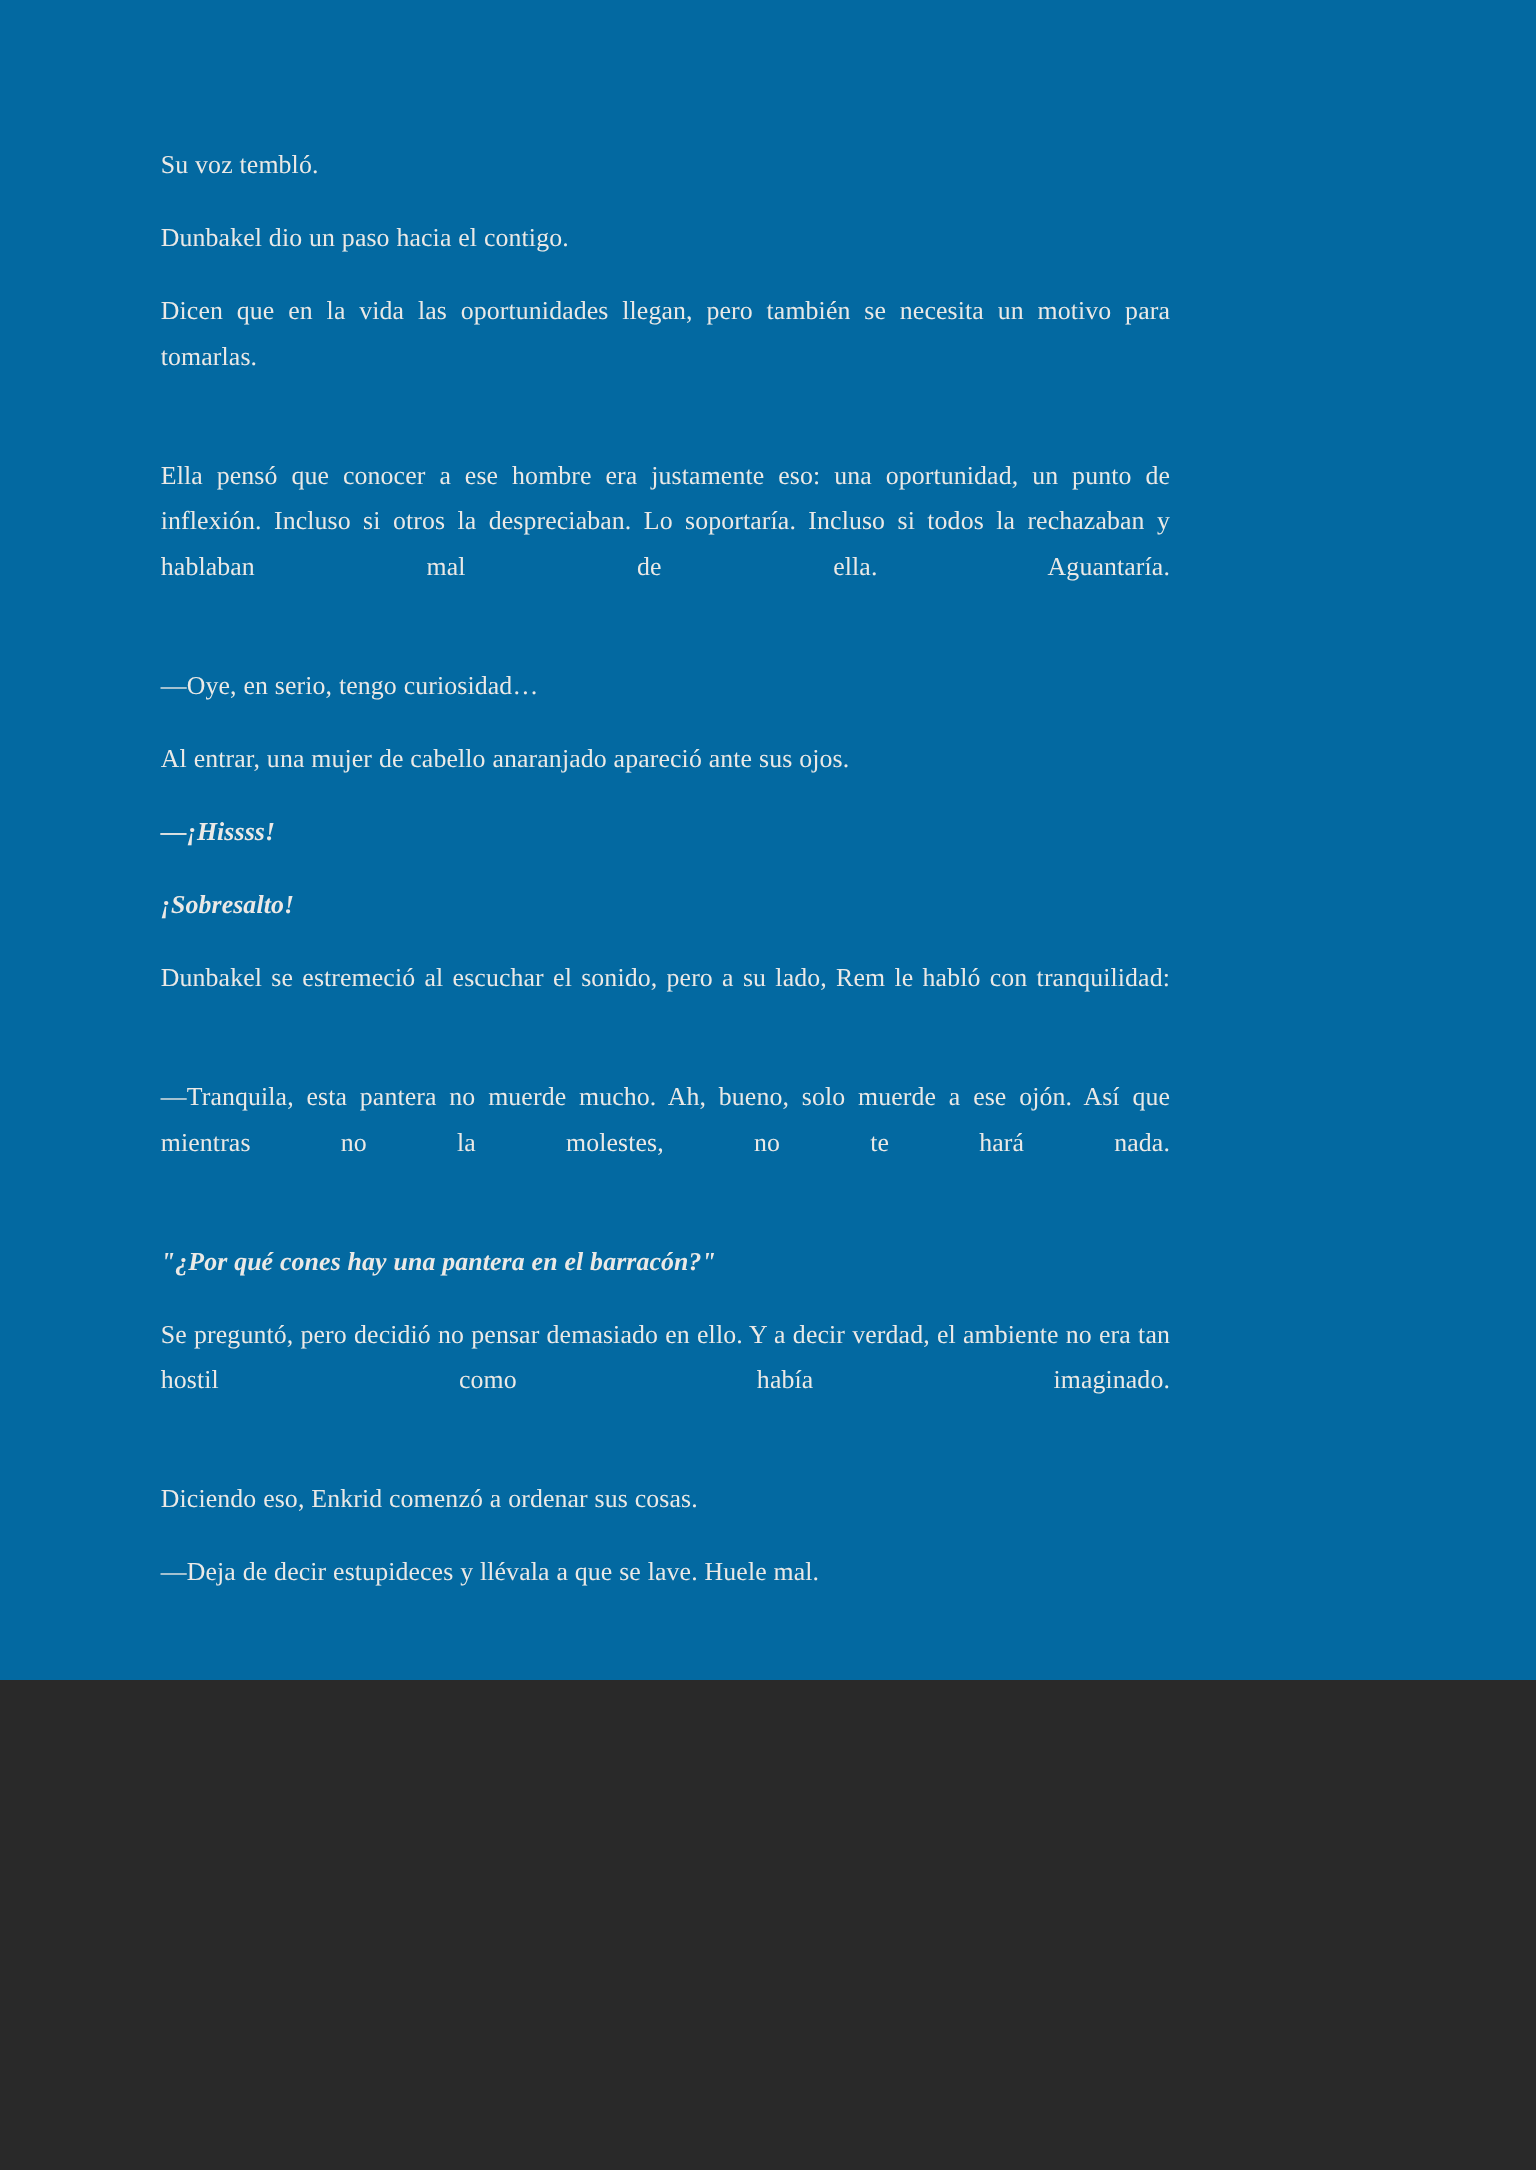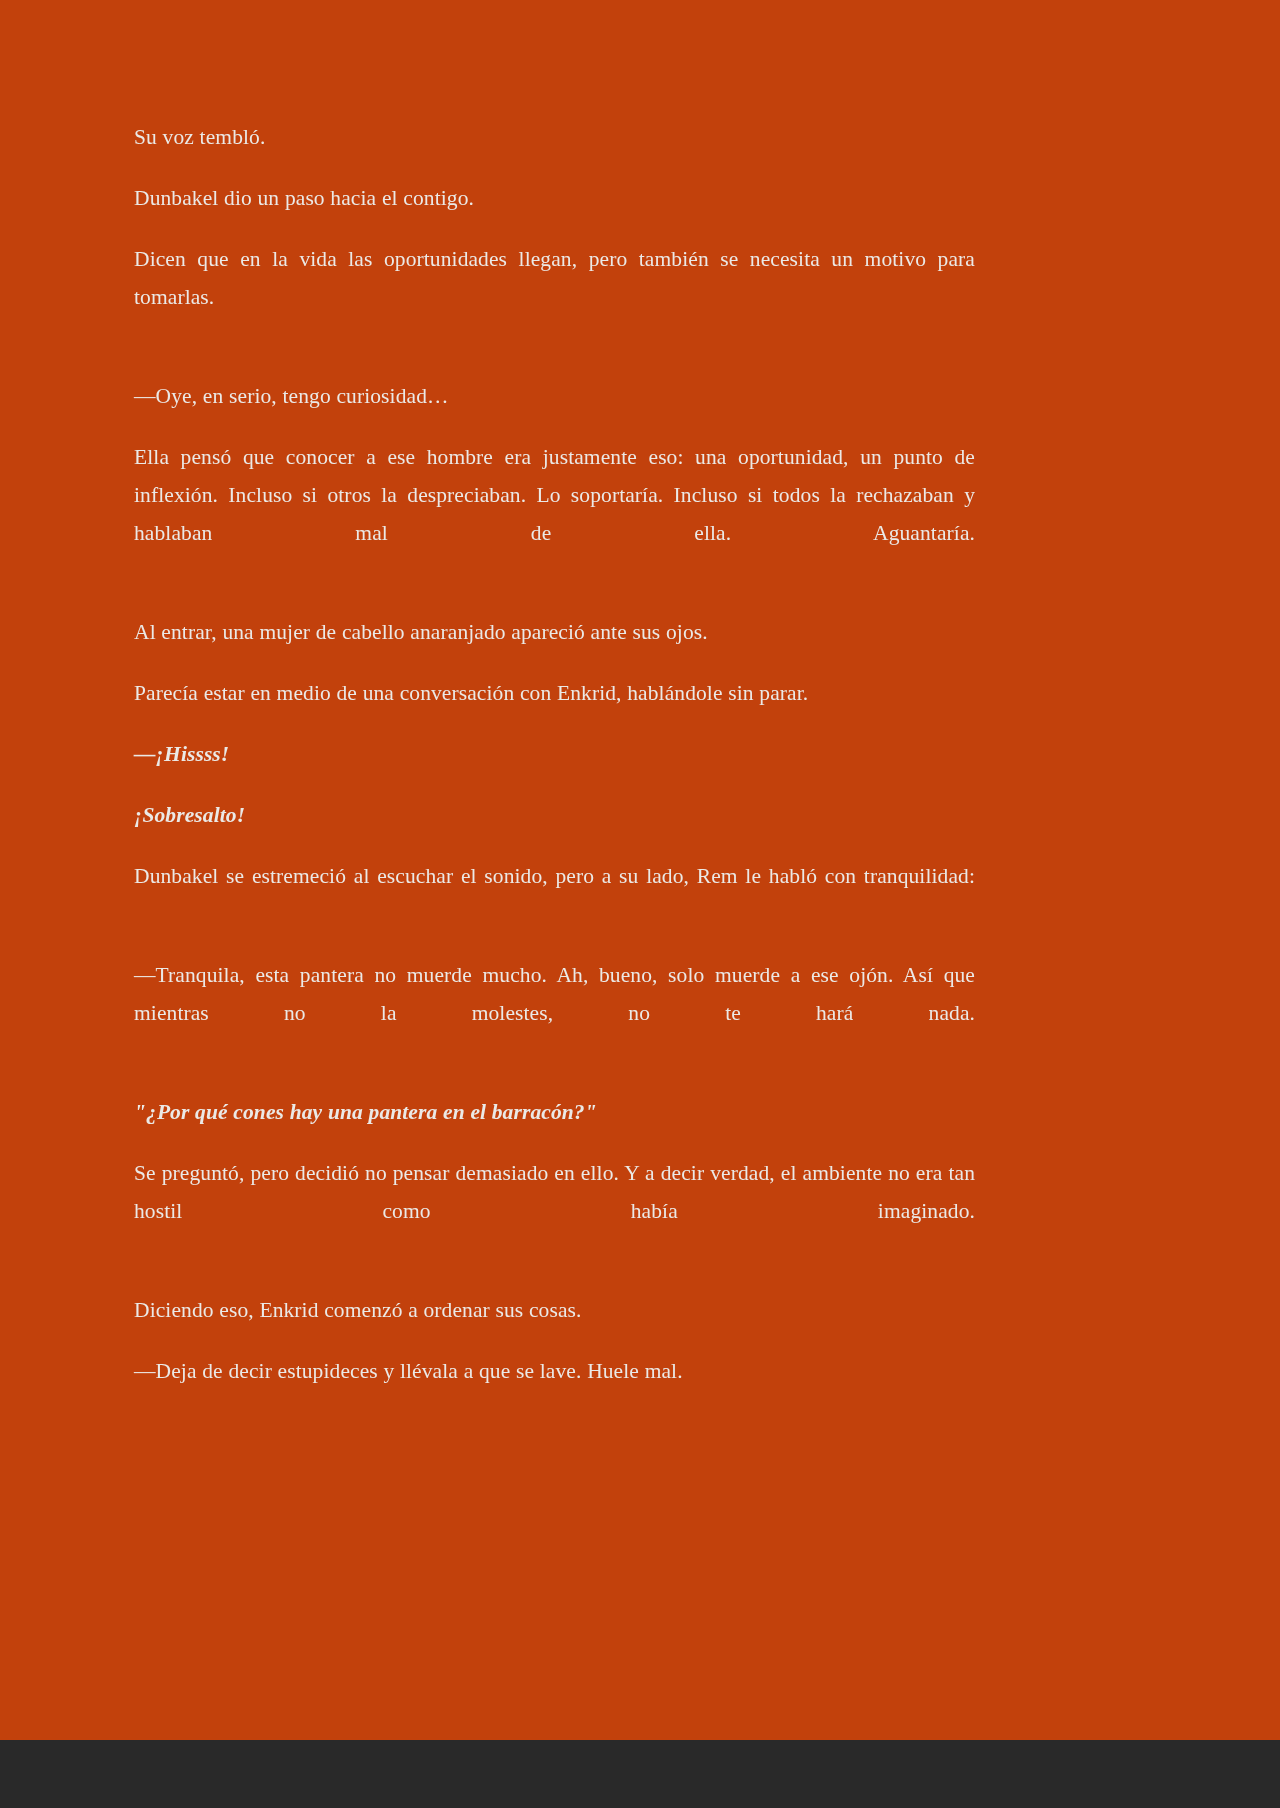--- a/index.html
+++ b/index.html
@@ -11,22 +11,22 @@
     height: 1808px;
     background: #292929;
     font-family: "Liberation Serif", "DejaVu Serif", serif;
     -webkit-font-smoothing: antialiased;
     overflow: hidden;
   }
 
   .page {
     position: relative;
     width: 1280px;
-    height: 1740px;
-    background: #c2410c;
+    height: 1400px;
+    background: #0369a1;
     box-sizing: border-box;
   }
 
   .content {
     position: absolute;
     left: 134px;
     top: 118px;
     width: 841px;
   }
 
@@ -71,27 +71,26 @@
 
 <div class="page">
   <div class="content">
 
     <p class="para short">Su voz tembló.</p>
 
     <p class="para short">Dunbakel dio un paso hacia el contigo.</p>
 
     <p class="para">Dicen que en la vida las oportunidades llegan, pero también se necesita un motivo para tomarlas.</p>
 
+    <p class="para">Ella pensó que conocer a ese hombre era justamente eso: una oportunidad, un punto de inflexión. Incluso si otros la despreciaban. Lo soportaría. Incluso si todos la rechazaban y hablaban mal de ella. Aguantaría.</p>
+
     <p class="para short dash">—Oye, en serio, tengo curiosidad…</p>
-
-    <p class="para">Ella pensó que conocer a ese hombre era justamente eso: una oportunidad, un punto de inflexión. Incluso si otros la despreciaban. Lo soportaría. Incluso si todos la rechazaban y hablaban mal de ella. Aguantaría.</p>
 
     <p class="para short">Al entrar, una mujer de cabello anaranjado apareció ante sus ojos.</p>
 
-    <p class="para short">Parecía estar en medio de una conversación con Enkrid, hablándole sin parar.</p>
 
 
     <p class="para short dash italic">—¡Hissss!</p>
 
 
     <p class="para short italic">¡Sobresalto!</p>
 
     <p class="para">Dunbakel se estremeció al escuchar el sonido, pero a su lado, Rem le habló con tranquilidad:</p>
 
     <p class="para dash">—Tranquila, esta pantera no muerde mucho. Ah, bueno, solo muerde a ese ojón. Así que mientras no la molestes, no te hará nada.</p>

